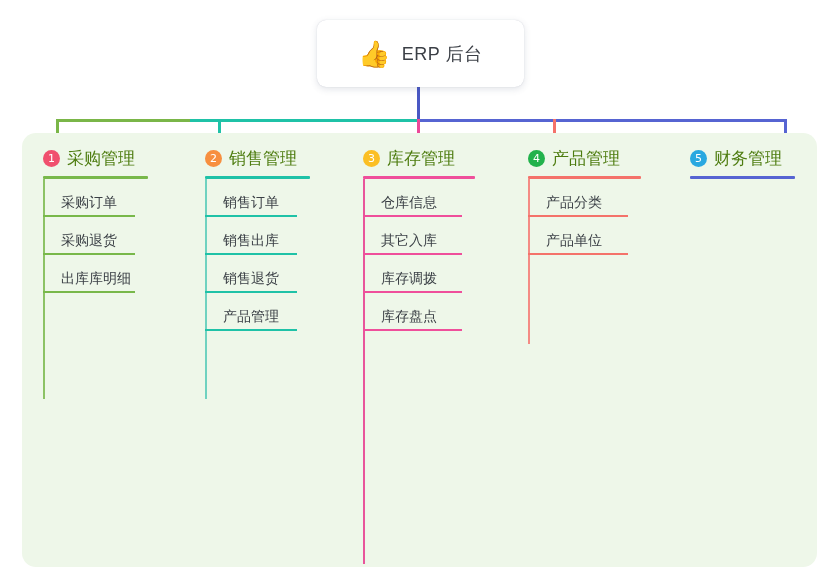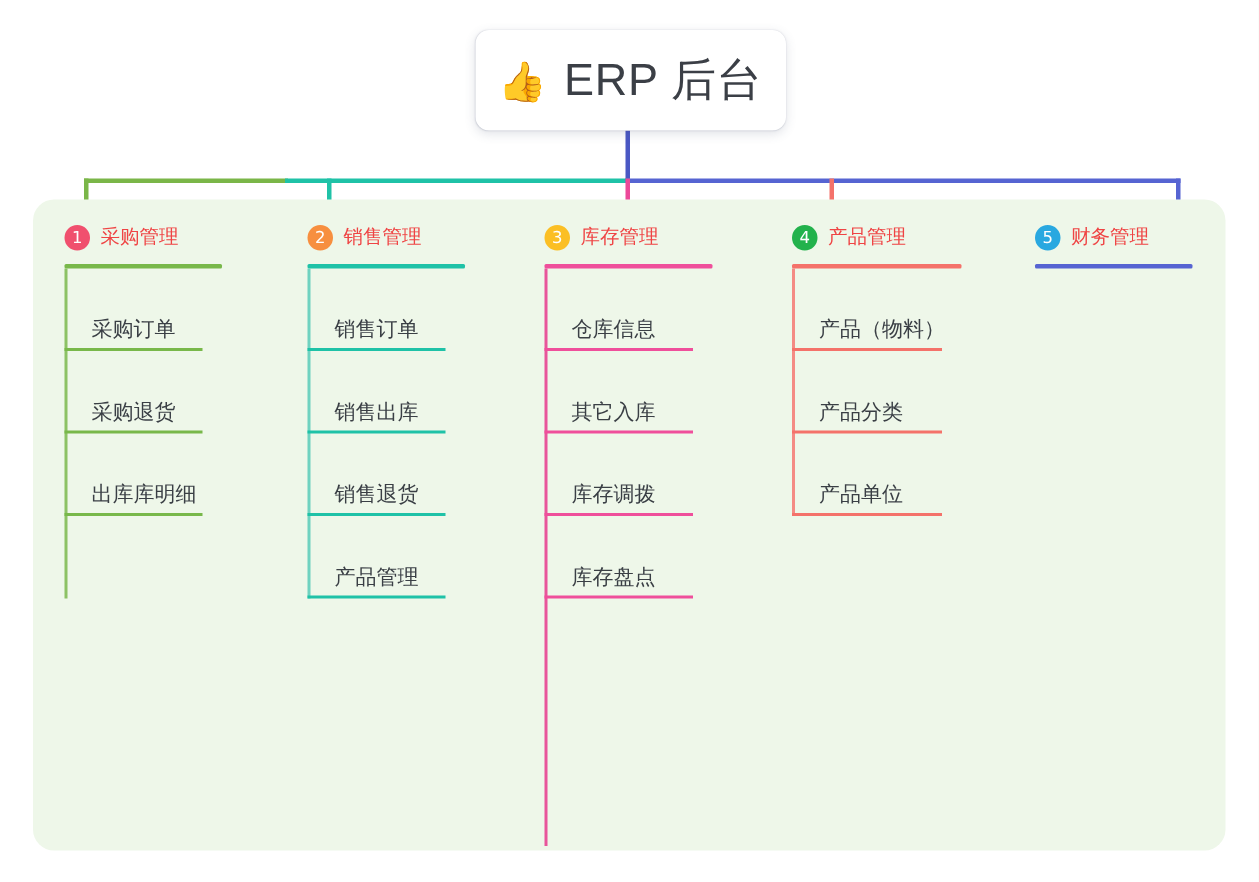--- a/index.html
+++ b/index.html
@@ -29,21 +29,21 @@
     display: flex;
     align-items: center;
     justify-content: center;
     gap: 11px;
   }
   #root-card .emoji {
     font-size: 26px;
     line-height: 1;
   }
   #root-card .root-title {
-    font-size: 30px;
+    font-size: 18px;
     color: #3b3f46;
     letter-spacing: 0.5px;
     white-space: nowrap;
   }
 
   
   .line {
     position: absolute;
   }
 
@@ -75,43 +75,43 @@
     height: 17px;
     border-radius: 50%;
     color: #ffffff;
     font-size: 11px;
     line-height: 17px;
     text-align: center;
     font-family: "DejaVu Sans", sans-serif;
     flex: 0 0 auto;
   }
   .col-title {
-    font-size: 13px;
-    color: #ef4444;
+    font-size: 17px;
+    color: #4d7c0f;
   }
   .head-rule {
     height: 3px;
     margin-top: 7px;
     border-radius: 1px;
   }
 
   .items {
     position: relative;
     margin-top: 0px;
     padding-left: 0px;
   }
   .spine {
     position: absolute;
     left: 0px;
     top: 0px;
     width: 2px;
   }
   .item {
     position: relative;
-    height: 55px;
+    height: 38px;
     box-sizing: border-box;
     padding-left: 18px;
     display: flex;
     align-items: flex-end;
   }
   .item .item-label {
     font-size: 14px;
     color: #3a3f45;
     padding-bottom: 5px;
     white-space: nowrap;
@@ -223,24 +223,20 @@
 </div>
 
 <div class="column" style="left:528px;">
   <div class="col-head">
     <span class="badge" style="background: rgb(34, 178, 76);">4</span>
     <span class="col-title">产品管理</span>
   </div>
   <div class="head-rule" style="background: rgb(244, 114, 106); width: 113px;"></div>
   <div class="items">
     <div class="spine" style="background: rgb(244, 139, 132); height: 165px;"></div>
-  <div class="item">
-        <span class="item-label">产品（物料）</span>
-        <span class="item-rule" style="background: rgb(244, 114, 106); width: 100px;"></span>
-      </div>
       <div class="item">
         <span class="item-label">产品分类</span>
         <span class="item-rule" style="background: rgb(244, 114, 106); width: 100px;"></span>
       </div>
       <div class="item">
         <span class="item-label">产品单位</span>
         <span class="item-rule" style="background: rgb(244, 114, 106); width: 100px;"></span>
       </div>
     </div>
 </div>

